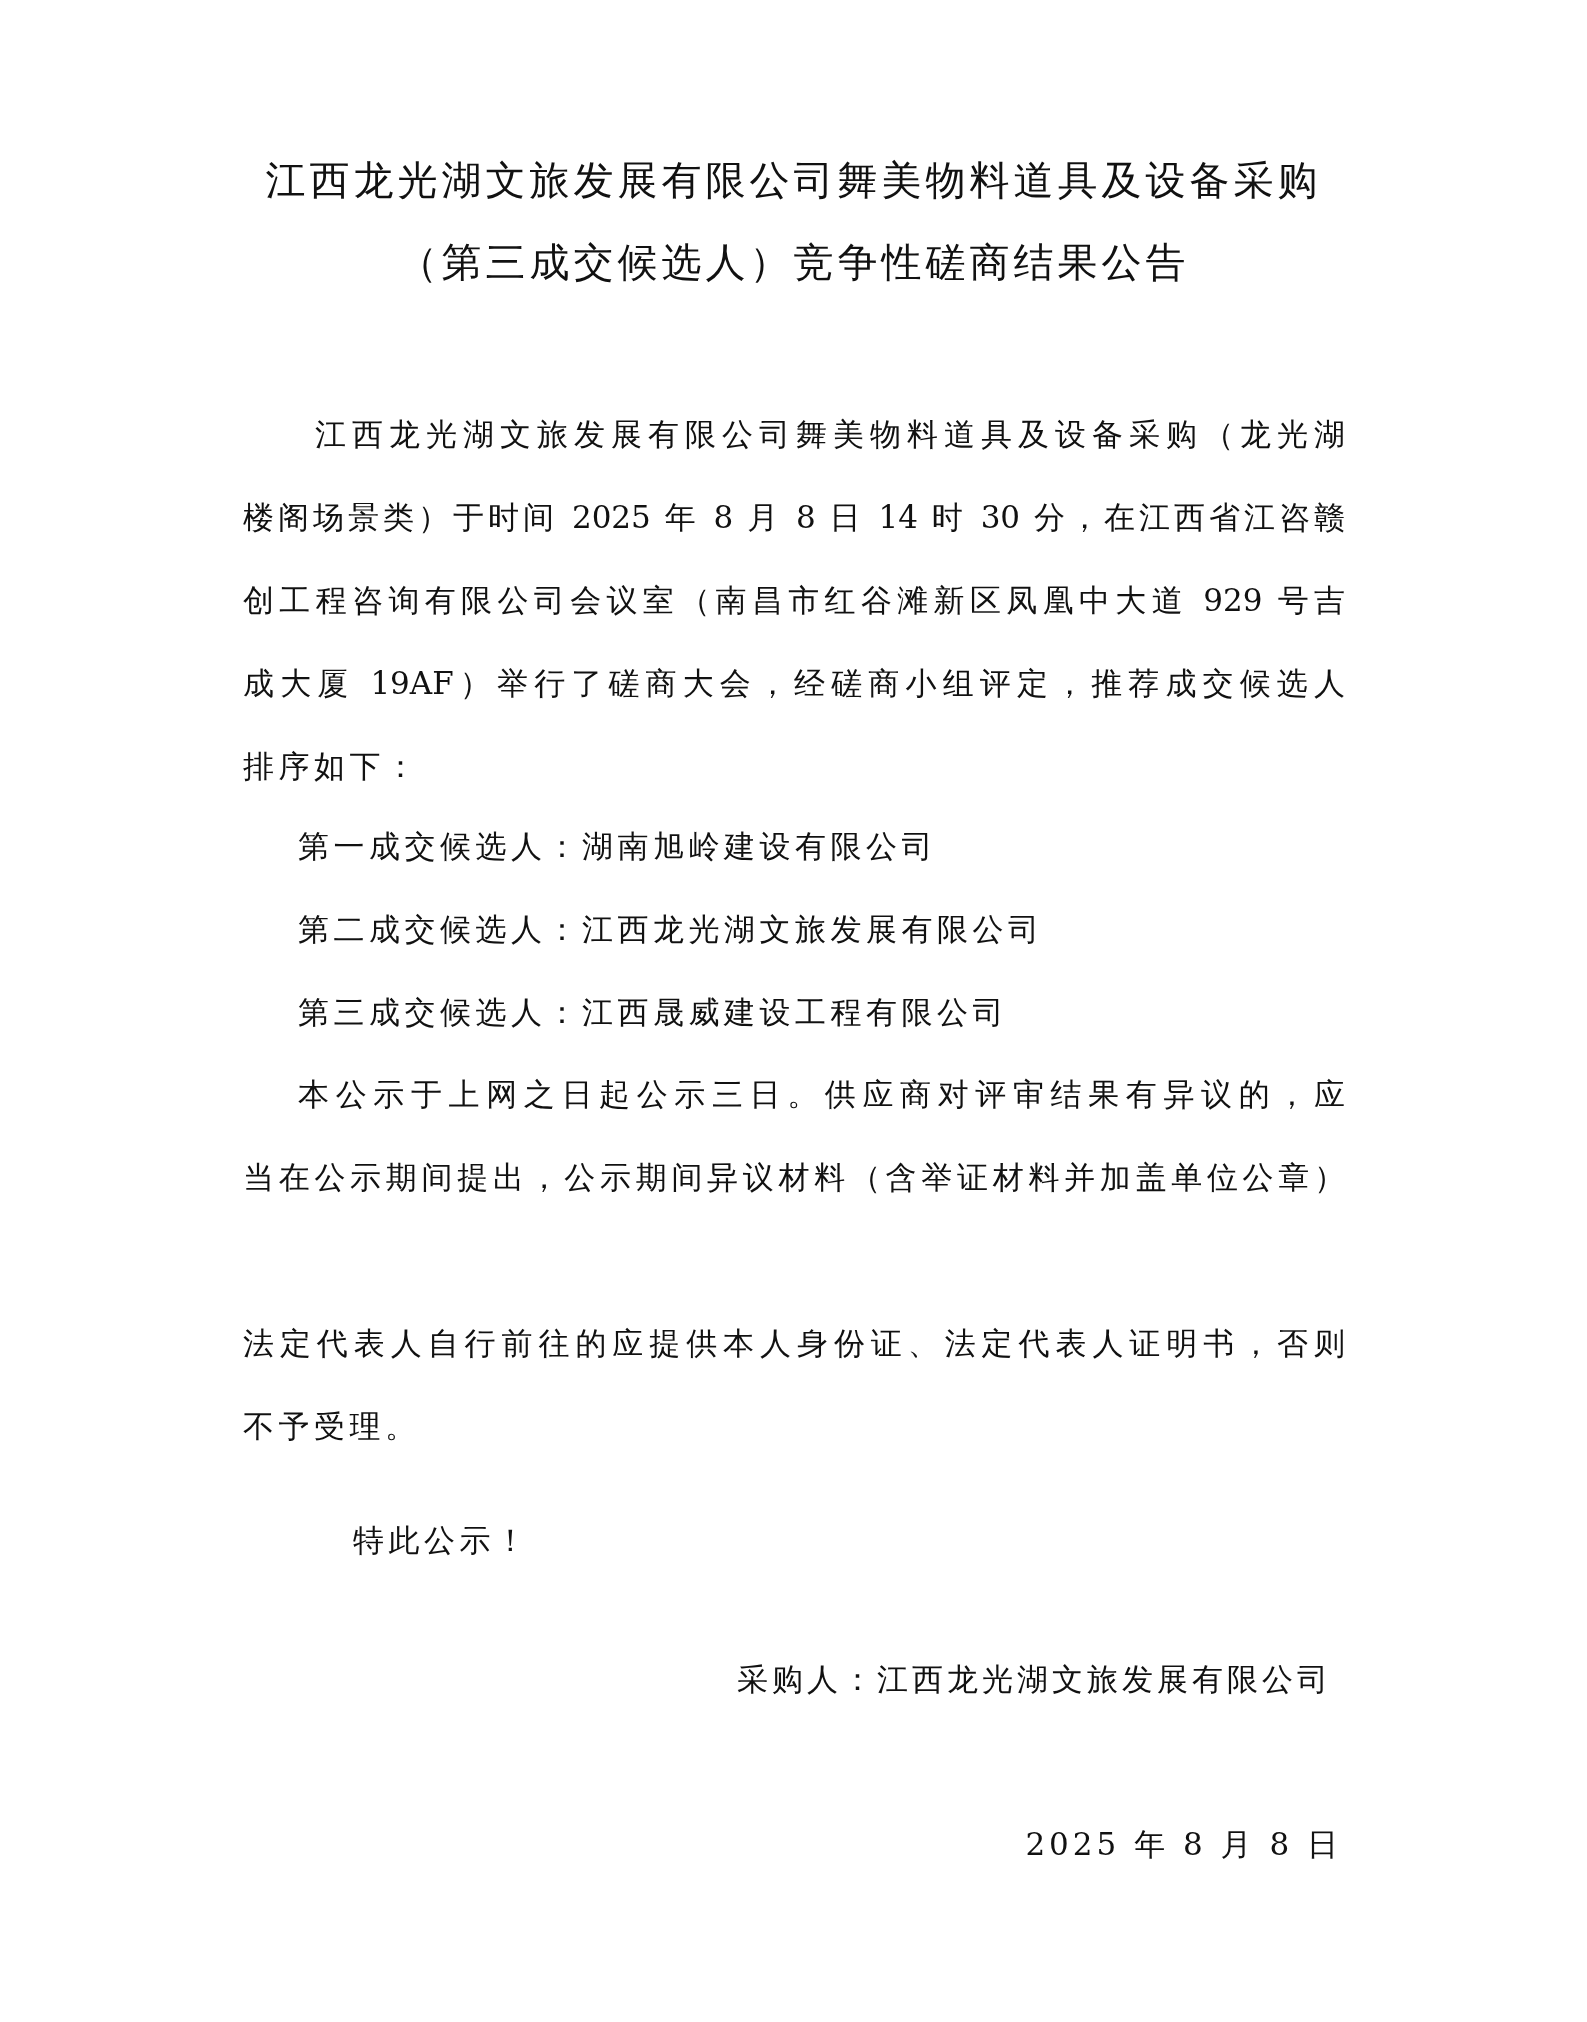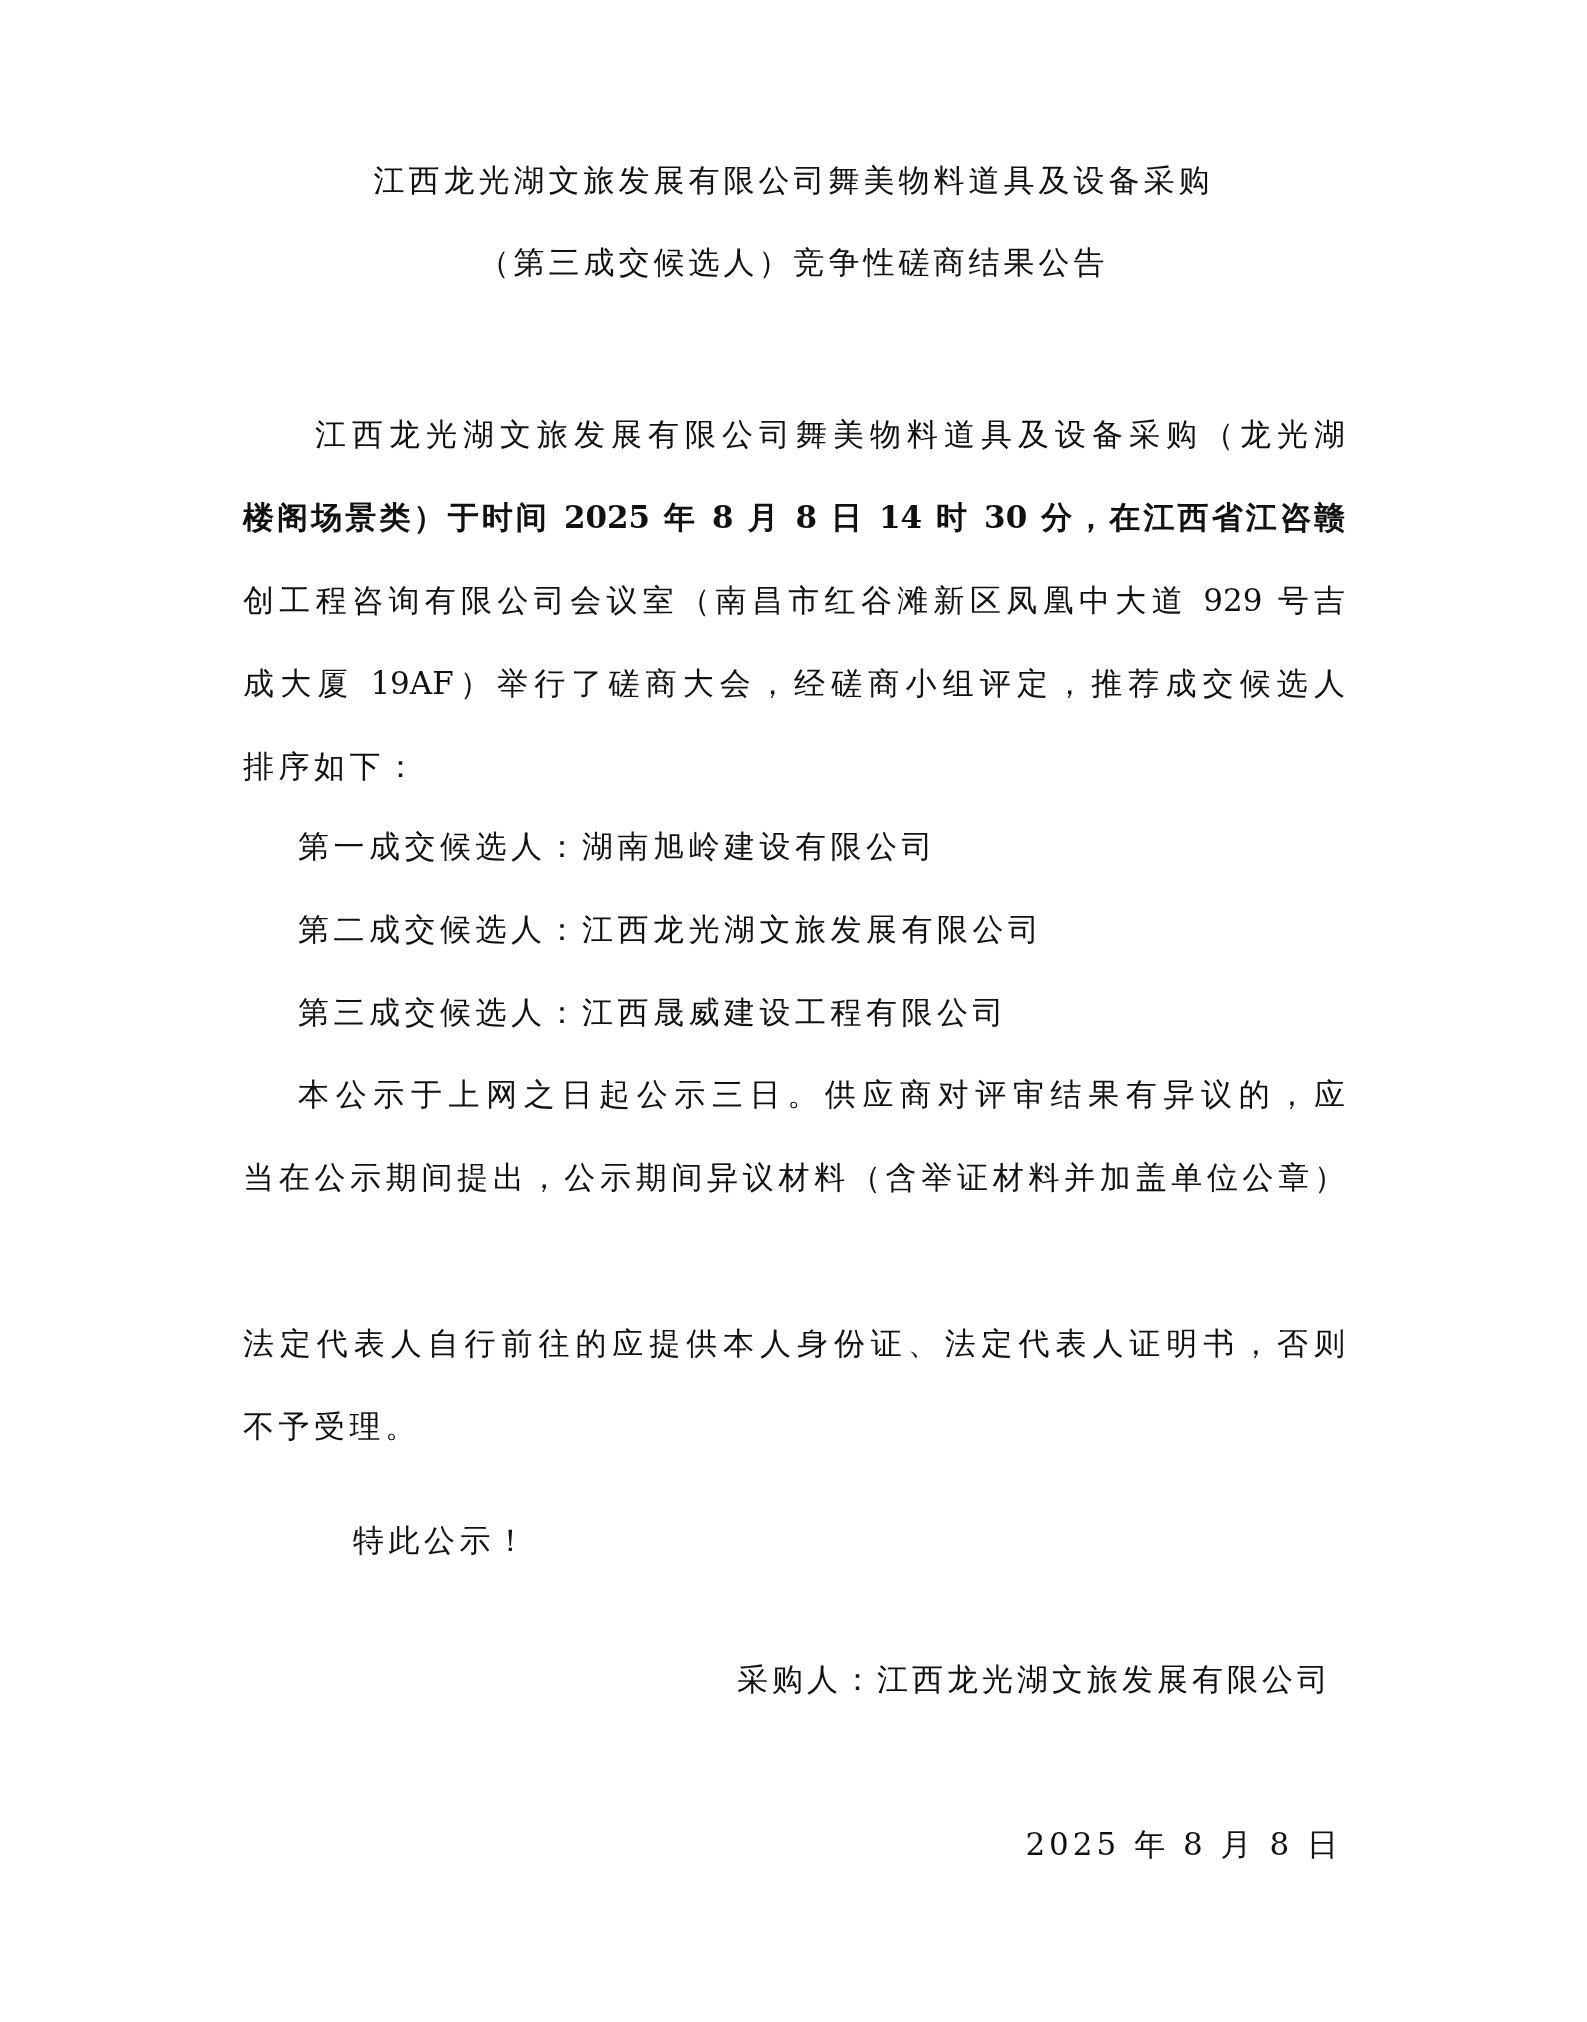--- a/index.html
+++ b/index.html
@@ -1,35 +1,35 @@
 <!DOCTYPE html>
 <html><head>
 <meta charset="utf-8">
 <style>
   html, body { margin: 0; padding: 0; background: #ffffff; }
   body { width: 1587px; height: 2022px; position: relative; overflow: hidden; }
   .page { position: absolute; left: 0; top: 0; width: 1587px; height: 2022px; background: #ffffff; color: #111111;
           font-family: "DejaVu Serif", "Liberation Serif", serif; }
-  .title-line { position: absolute; left: 0; width: 1587px; text-align: center; font-size: 31px; line-height: 48px;
+  .title-line { position: absolute; left: 0; width: 1587px; text-align: center; font-size: 40px; line-height: 48px;
                 letter-spacing: 4px; white-space: nowrap; color: #111111; }
   .line { position: absolute; font-size: 31px; line-height: 40px; white-space: nowrap; color: #111111; }
   .full { left: 243px; width: 1102px; text-align: justify; text-align-last: justify; }
   .short { letter-spacing: 4.5px; }
   .right { right: 255px; text-align: right; letter-spacing: 4px; }
 </style>
 </head>
 <body>
 
 <div class="page">
 
   <div class="title-line" style="top:156px;">江西龙光湖文旅发展有限公司舞美物料道具及设备采购</div>
   <div class="title-line" style="top:238px;">（第三成交候选人）竞争性磋商结果公告</div>
 
   <div class="line full" style="top:414px; left:315px; width:1030px;">江西龙光湖文旅发展有限公司舞美物料道具及设备采购（龙光湖</div>
-  <div class="line full" style="top:497px;font-weight:bold;">楼阁场景类）于时间 2025 年 8 月 8 日 14 时 30 分，在江西省江咨赣</div>
+  <div class="line full" style="top:497px;">楼阁场景类）于时间 2025 年 8 月 8 日 14 时 30 分，在江西省江咨赣</div>
   <div class="line full" style="top:580px;">创工程咨询有限公司会议室（南昌市红谷滩新区凤凰中大道 929 号吉</div>
   <div class="line full" style="top:663px;">成大厦 19AF）举行了磋商大会，经磋商小组评定，推荐成交候选人</div>
   <div class="line short" style="top:746px; left:243px;">排序如下：</div>
 
   <div class="line short" style="top:826px; left:298px;">
     <span>第一成交候选人：</span><span>湖南旭岭建设有限公司</span>
   </div>
   <div class="line short" style="top:909px; left:298px;">
     <span>第二成交候选人：</span><span>江西龙光湖文旅发展有限公司</span>
   </div>

